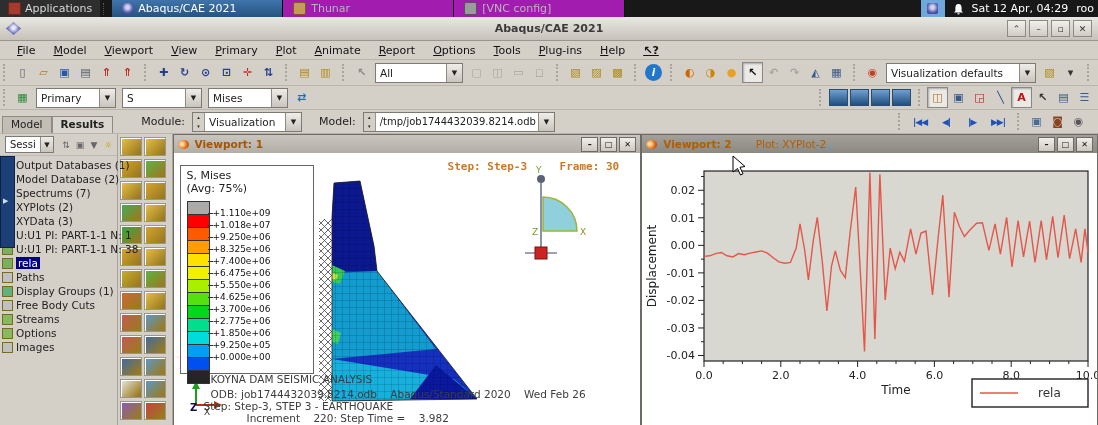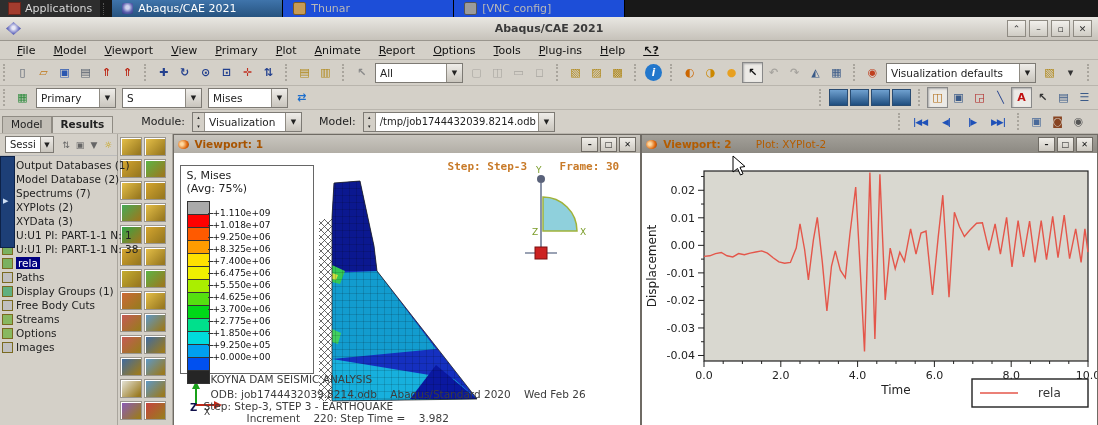--- a/index.html
+++ b/index.html
@@ -4,21 +4,21 @@
 <style>
   html,body{margin:0;padding:0}
   body{width:1098px;height:425px;overflow:hidden;background:#d4d0c8;
        font-family:"DejaVu Sans",sans-serif;font-size:11px;color:#222;position:relative}
   
   .taskbar{height:17px;background:#181818;display:flex;align-items:center;color:#d8d8d8}
   .apps-btn{display:flex;align-items:center;gap:4px;padding:12px 8px;height:100%;background:#2e2e2e}
   .apps-ico{width:11px;height:11px;background:#a33c2e;border:1px solid #6b241b;display:inline-block}
   .tk-sep{width:5px;height:12px;border-left:1px dotted #555;margin:0 3px}
   .task-btn{display:flex;align-items:center;gap:5px;height:100%;padding:0 10px;min-width:150px;
-            background:#1d4ed8;border-right:1px solid #000;color:#b8b8b8}
+            background:#a21caf;border-right:1px solid #000;color:#b8b8b8}
   .task-btn.active{background:linear-gradient(#3f74ab,#27537f);color:#fff}
   .task-ico{width:11px;height:11px;display:inline-block;border-radius:2px}
   .abq-ico{background:radial-gradient(circle at 50% 40%,#cfd3ee 20%,#5a5fae 60%,#2e3380)}
   .thunar-ico{background:#c79b55;border:1px solid #7d5a23}
   .vnc-ico{background:#9b9b9b;border:1px solid #555}
   .tk-right{margin-left:auto;display:flex;align-items:center;gap:8px;height:100%}
   .tray-hl{width:24px;height:100%;background:#6fa8dc;display:flex;align-items:center;justify-content:center}
   .clock{color:#fff}
   .user{color:#fff;padding-right:4px}
   
@@ -106,20 +106,30 @@
       </div>
       <div class="task-btn">
      <span class="task-ico thunar-ico"></span>
      <span>Thunar</span>
       </div>
       <div class="task-btn">
      <span class="task-ico vnc-ico"></span>
      <span>[VNC config]</span>
       </div>
     </div>
+  <div class="tk-right">
+    <div class="tray-hl">
+      <span class="task-ico abq-ico"></span>
+    </div>
+    <svg width="11" height="12" viewBox="0 0 11 12">
+      <path d="M5.5 1 C3 1 2.4 3 2.4 5 L2.4 8 L1 9.5 L10 9.5 L8.6 8 L8.6 5 C8.6 3 8 1 5.5 1 Z M4.3 10.2 a1.2 1.2 0 0 0 2.4 0 Z" fill="#fff"></path>
+    </svg>
+    <span class="clock">Sat 12 Apr, 04:29</span>
+    <span class="user">roo</span>
+  </div>
 </div>
 
 <div class="titlebar">
   <span class="logo"></span>
   <span class="win-title">Abaqus/CAE 2021</span>
   <div class="win-ctrls">
     <span class="wc">⌃</span>
     <span class="wc">–</span>
     <span class="wc">▫</span>
     <span class="wc">✕</span>

